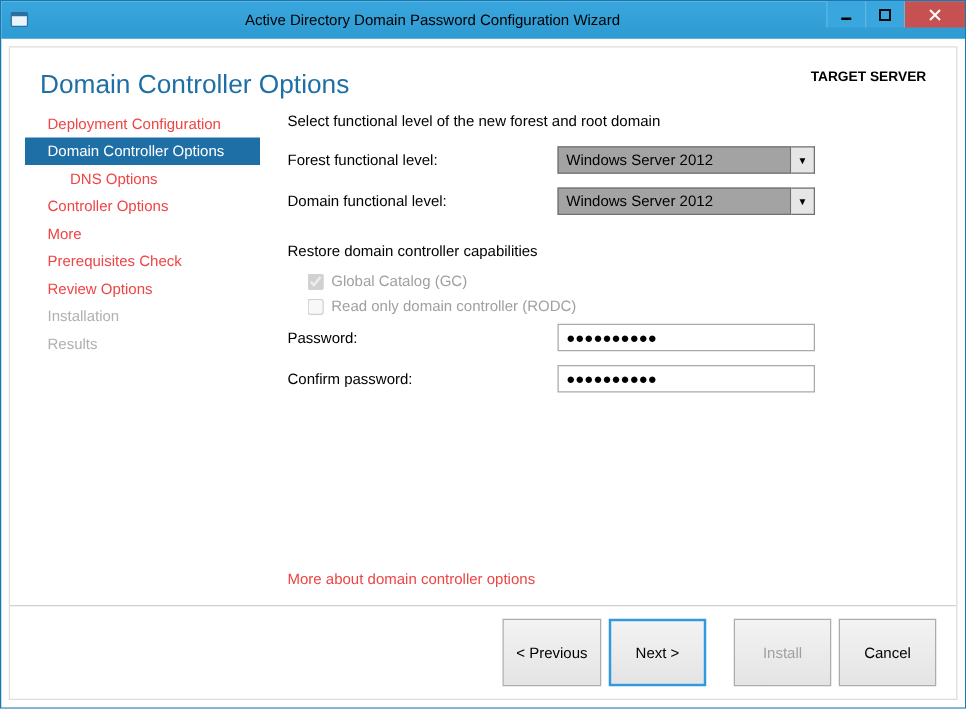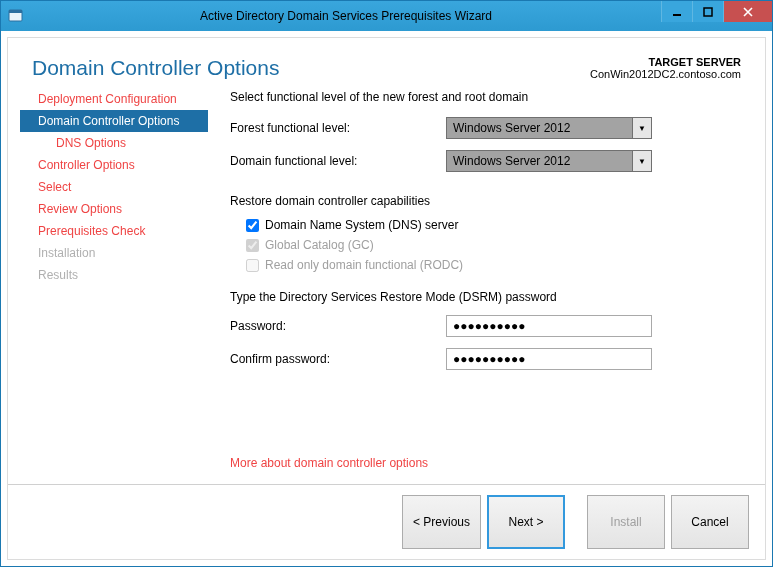--- a/index.html
+++ b/index.html
@@ -201,21 +201,21 @@
 
 <div class="window">
 
   <div class="titlebar">
     <div class="icon-box">
       <svg width="16" height="16" viewBox="0 0 16 16">
         <rect x="1" y="2" width="13" height="11" rx="1" fill="#e8f4fb" stroke="#2a6fa0" stroke-width="1"></rect>
         <rect x="1" y="2" width="13" height="3" fill="#2a6fa0"></rect>
       </svg>
     </div>
-    <div class="title-text">Active Directory Domain Services Prerequisites Wizard</div>
+    <div class="title-text">Active Directory Domain Password Configuration Wizard</div>
     <div class="win-controls">
       <div class="win-btn">
         <svg width="10" height="10">
             <rect x="1" y="7" width="8" height="2" fill="#000"></rect>
           </svg>
       </div>
       <div class="win-btn">
         <svg width="10" height="10">
             <rect x="1" y="1" width="8" height="8" fill="none" stroke="#000" stroke-width="1.5"></rect>
           </svg>
@@ -227,34 +227,33 @@
       </div>
     </div>
   </div>
 
   <div class="body-area">
 
     <div class="header-row">
       <div class="page-title">Domain Controller Options</div>
       <div class="target-block">
         <div class="target-label">TARGET SERVER</div>
-        <div>ConWin2012DC2.contoso.com</div>
       </div>
     </div>
 
     <div class="content-row">
 
       <div class="sidebar">
         <div class="nav-item">Deployment Configuration</div>
         <div class="nav-item selected">Domain Controller Options</div>
         <div class="nav-item indent">DNS Options</div>
         <div class="nav-item">Controller Options</div>
-        <div class="nav-item">Select</div>
+        <div class="nav-item">More</div>
+        <div class="nav-item">Prerequisites Check</div>
         <div class="nav-item">Review Options</div>
-        <div class="nav-item">Prerequisites Check</div>
         <div class="nav-item disabled">Installation</div>
         <div class="nav-item disabled">Results</div>
       </div>
 
       <div class="main-pane">
 
         <div class="section-lead">Select functional level of the new forest and root domain</div>
 
         <div class="form-row">
           <div class="form-label">Forest functional level:</div>
@@ -267,34 +266,29 @@
         <div class="form-row">
           <div class="form-label">Domain functional level:</div>
           <div class="dropdown">
             <div class="dropdown-field">Windows Server 2012</div>
             <div class="dropdown-btn">▼</div>
           </div>
         </div>
 
         <div class="section-head">Restore domain controller capabilities</div>
 
-        <div class="cb-row">
-          <input type="checkbox" checked="" style="">
-          <span>Domain Name System (DNS) server</span>
-        </div>
         <div class="cb-row disabled">
           <input type="checkbox" checked="" disabled="" style="">
           <span>Global Catalog (GC)</span>
         </div>
         <div class="cb-row disabled">
           <input type="checkbox" disabled="" style="">
-          <span>Read only domain functional (RODC)</span>
-        </div>
-
-        <div class="section-head">Type the Directory Services Restore Mode (DSRM) password</div>
+          <span>Read only domain controller (RODC)</span>
+        </div>
+
 
         <div class="form-row">
           <div class="form-label">Password:</div>
           <input class="password-input" type="text" value="●●●●●●●●●●" style="">
         </div>
         <div class="form-row">
           <div class="form-label">Confirm password:</div>
           <input class="password-input" type="text" value="●●●●●●●●●●" style="">
         </div>
 

